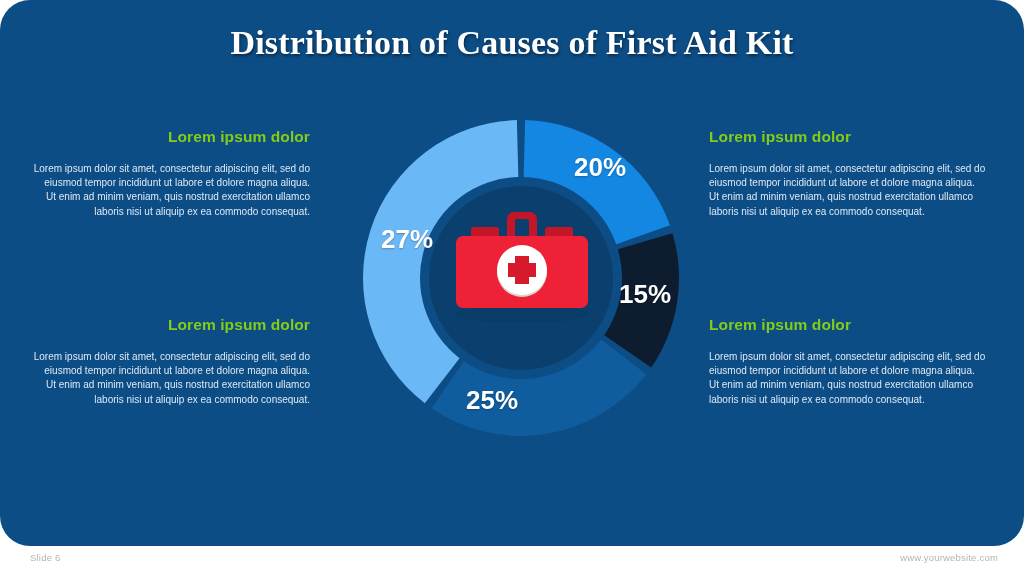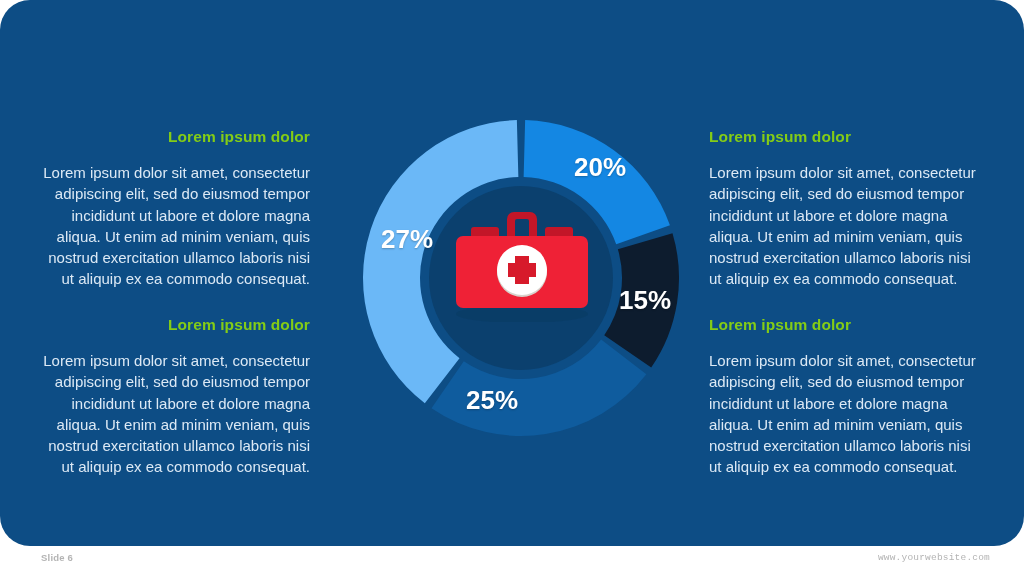--- a/index.html
+++ b/index.html
@@ -43,65 +43,66 @@
   .tb-top    { top: 128px; }
   .tb-bottom { top: 316px; }
   .tb-head {
     font-size: 15.5px;
     font-weight: bold;
     color: #84cc16;
     margin-bottom: 16px;
     letter-spacing: 0.1px;
   }
   .tb-body {
-    font-size: 15px;
+    font-size: 10px;
     line-height: 1.42;
     color: #dce9f5;
   }
   #chart {
     position: absolute;
     left: 361px; top: 118px;
     width: 320px; height: 320px;
   }
   #chart svg { display: block; }
   .pct {
     position: absolute;
     font-size: 26px;
     font-weight: bold;
     color: #ffffff;
     text-shadow: 0 1px 2px rgba(0,0,0,0.25);
     white-space: nowrap;
     text-align: right;
   }
   #pct-20 { left: 574px; top: 152px; }
-  #pct-15 { left: 619px; top: 285px; }
+  #pct-15 { left: 619px; top: 279px; }
   #pct-25 { left: 492px; top: 385px; transform: translateX(-50%); }
   #pct-40 { left: 381px; top: 224px; }
   #kit {
     position: absolute;
     left: 449px; top: 202px;
     width: 146px; height: 120px;
   }
   .footer {
     position: absolute;
     top: 552px;
     font-size: 9.5px;
     color: #b4b4b4;
     letter-spacing: 0.2px;
   }
-  #slide-label { left: 41px; font-weight: bold; }
-  #site-label  { right: 34px; font-family: Liberation Mono, monospace; }
+  #slide-label { left: 30px; }
+  #site-label  { right: 26px; }
 </style>
 </head>
 <body>
 
 <div id="slide">
 
   <div id="card">
 
+    <div id="title">Distribution of Causes of First Aid Kit</div>
 
     <div class="textblock tb-left tb-top">
       <div class="tb-head">Lorem ipsum dolor</div>
       <div class="tb-body">Lorem ipsum dolor sit amet, consectetur adipiscing elit, sed do eiusmod tempor incididunt ut labore et dolore magna aliqua. Ut enim ad minim veniam, quis nostrud exercitation ullamco laboris nisi ut aliquip ex ea commodo consequat.</div>
     </div>
 
     <div class="textblock tb-left tb-bottom">
       <div class="tb-head">Lorem ipsum dolor</div>
       <div class="tb-body">Lorem ipsum dolor sit amet, consectetur adipiscing elit, sed do eiusmod tempor incididunt ut labore et dolore magna aliqua. Ut enim ad minim veniam, quis nostrud exercitation ullamco laboris nisi ut aliquip ex ea commodo consequat.</div>
     </div>

